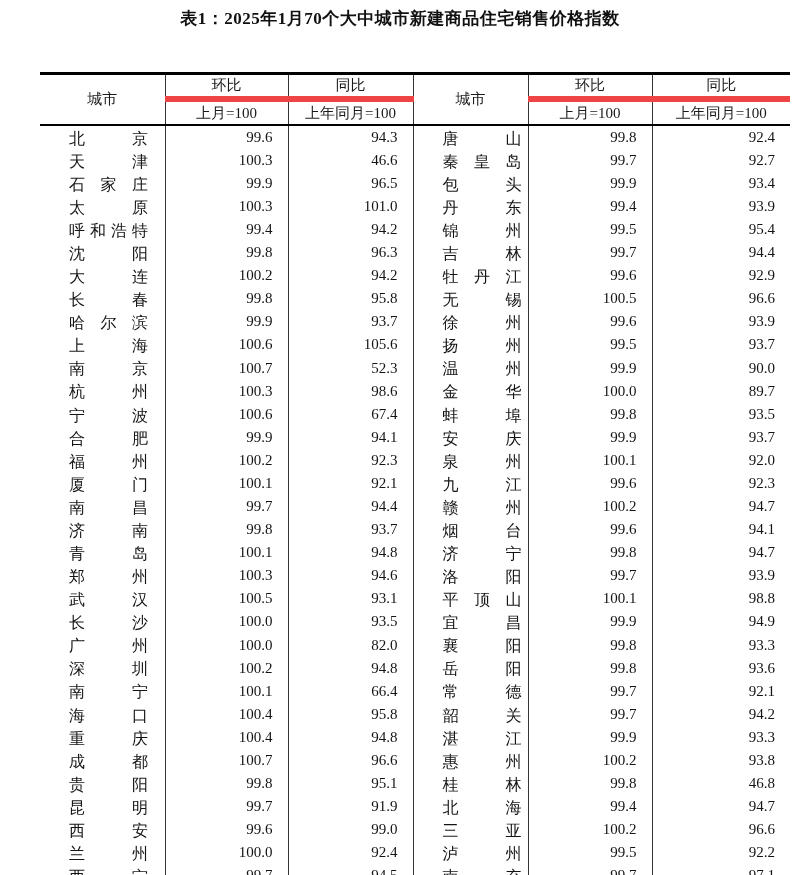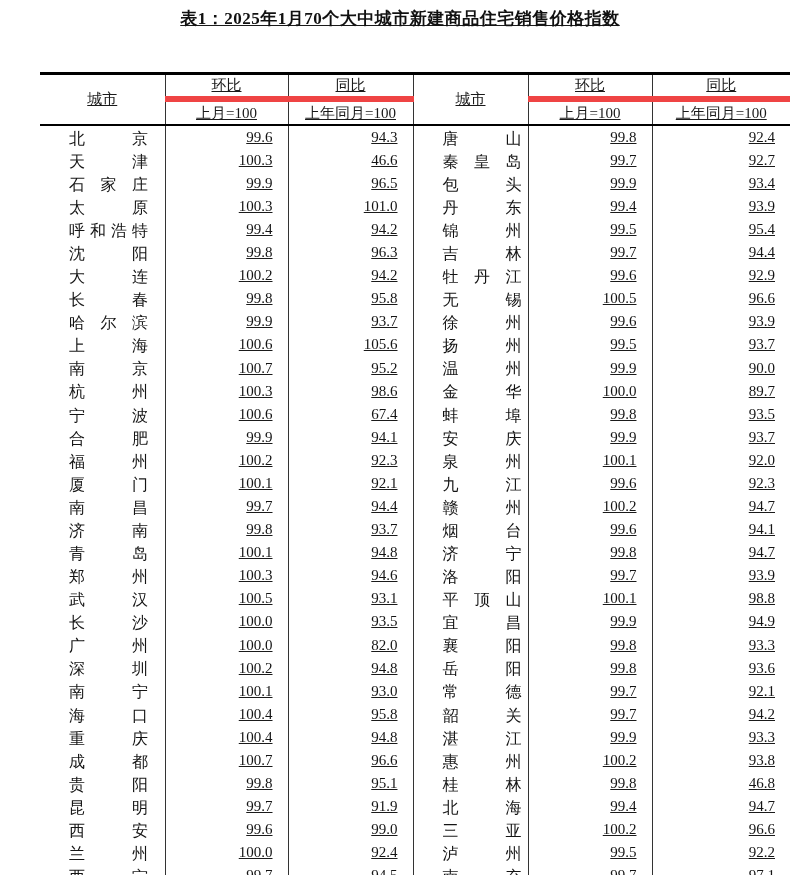--- a/index.html
+++ b/index.html
@@ -10,21 +10,20 @@
     height: 875px;
     overflow: hidden;
     font-family: "Liberation Serif", "DejaVu Serif", serif;
     color: #1a1a1a;
   }
   .page {
     position: relative;
     width: 800px;
     height: 875px;
     background: #ffffff;
-    text-decoration: underline;
   }
   .title {
     padding-top: 7px;
     text-align: center;
     font-size: 17px;
     font-weight: bold;
     line-height: 24px;
     color: #111;
     letter-spacing: 0.5px;
   }
@@ -255,21 +254,21 @@
             </span></td>
           <td class="num-cell vl">99.5</td>
           <td class="num-cell vl">93.7</td>
         </tr>
         <tr>
           <td class="city-cell"><span class="city-name">
               <span>南</span>
               <span>京</span>
             </span></td>
           <td class="num-cell vl">100.7</td>
-          <td class="num-cell vl">95.2</td>
+          <td class="num-cell vl">52.3</td>
           <td class="city-cell vl"><span class="city-name">
               <span>温</span>
               <span>州</span>
             </span></td>
           <td class="num-cell vl">99.9</td>
           <td class="num-cell vl">90.0</td>
         </tr>
         <tr>
           <td class="city-cell"><span class="city-name">
               <span>杭</span>
@@ -452,21 +451,21 @@
             </span></td>
           <td class="num-cell vl">99.8</td>
           <td class="num-cell vl">93.6</td>
         </tr>
         <tr>
           <td class="city-cell"><span class="city-name">
               <span>南</span>
               <span>宁</span>
             </span></td>
           <td class="num-cell vl">100.1</td>
-          <td class="num-cell vl">93.0</td>
+          <td class="num-cell vl">66.4</td>
           <td class="city-cell vl"><span class="city-name">
               <span>常</span>
               <span>德</span>
             </span></td>
           <td class="num-cell vl">99.7</td>
           <td class="num-cell vl">92.1</td>
         </tr>
         <tr>
           <td class="city-cell"><span class="city-name">
               <span>海</span>

